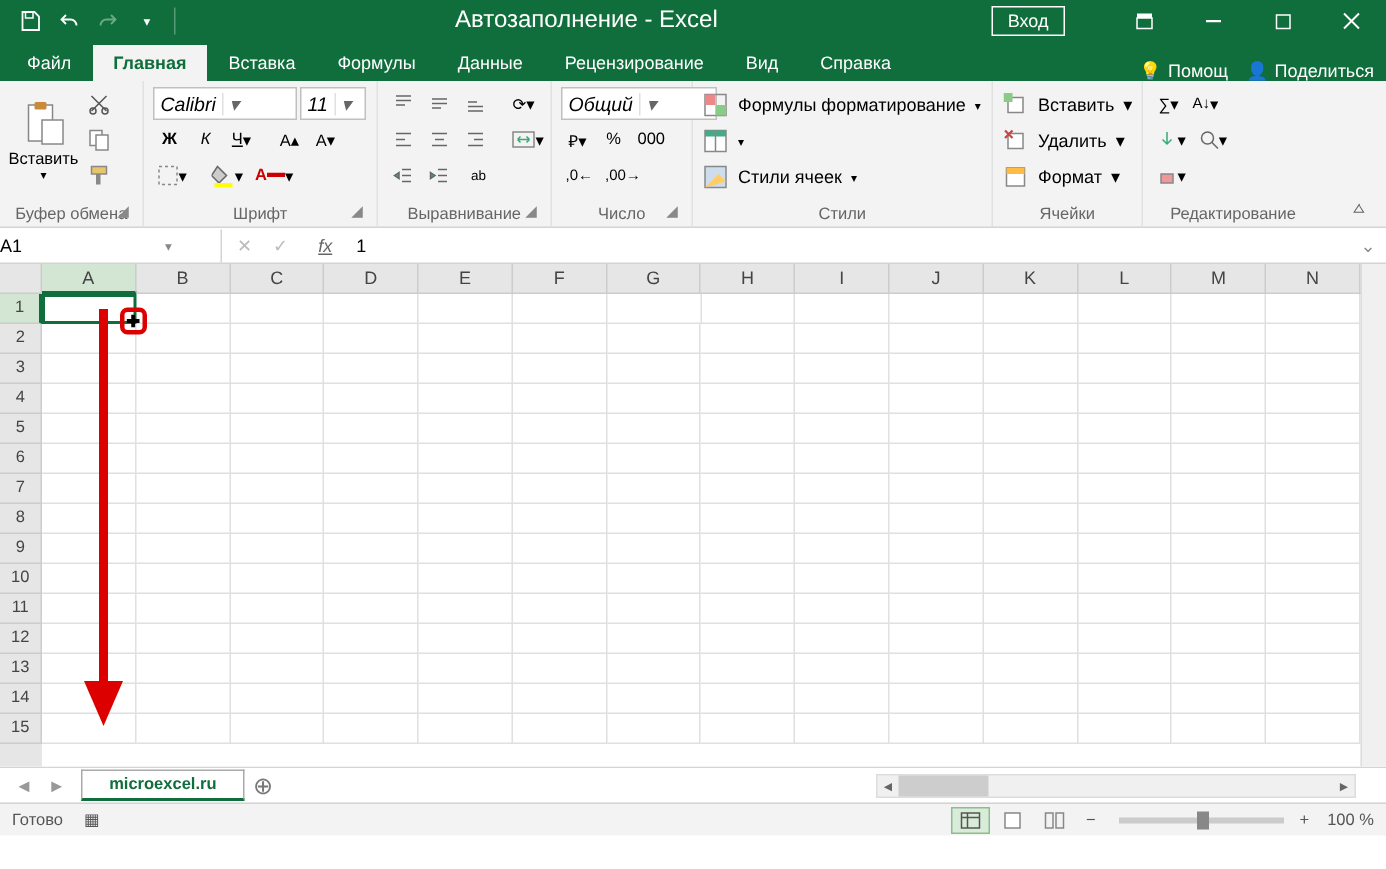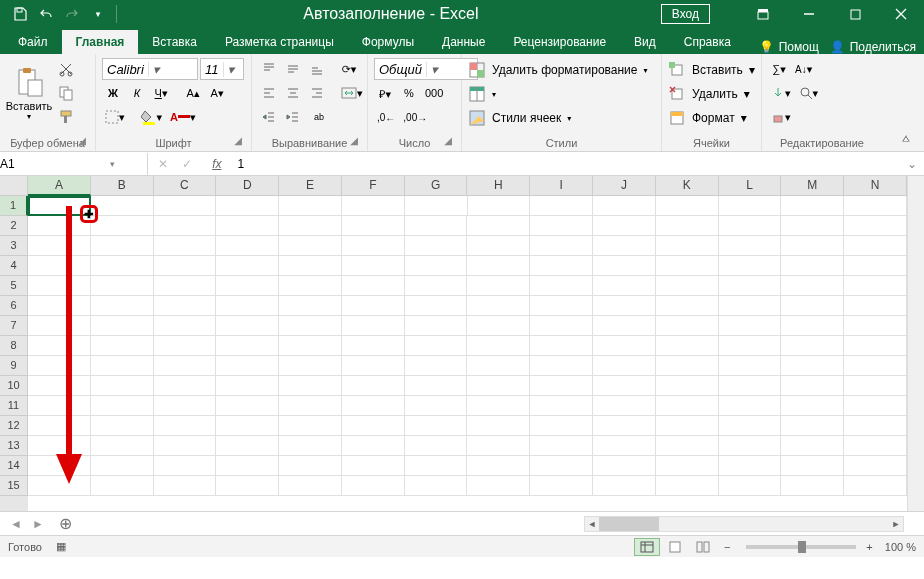--- a/index.html
+++ b/index.html
@@ -131,21 +131,20 @@
           <path d="M1 1l10 10M11 1L1 11" stroke="#fff" stroke-width="1.3"></path>
         </svg>
       </div>
   </div>
 </div>
 
 <div class="tabs">
   <div class="tab">Файл</div>
   <div class="tab active">Главная</div>
   <div class="tab">Вставка</div>
-  <div class="tab">Разметка страницы</div>
   <div class="tab">Формулы</div>
   <div class="tab">Данные</div>
   <div class="tab">Рецензирование</div>
   <div class="tab">Вид</div>
   <div class="tab">Справка</div>
   <div class="tabs-right">
     <div class="item">
         <span>💡</span>
         <span>Помощ</span>
       </div>
@@ -364,21 +363,21 @@
     <div class="group-body">
         <div class="col" style="gap:4px;padding-top:2px">
       <div class="styles-btn">
             <span class="sicon">
               <svg width="16" height="16">
                 <rect x="1" y="1" width="14" height="14" fill="none" stroke="#888"></rect>
                 <rect x="1" y="1" width="7" height="7" fill="#e88"></rect>
                 <rect x="8" y="8" width="7" height="7" fill="#8c8"></rect>
               </svg>
             </span>
-            <span>Удалить форматирование</span>
+            <span>Формулы форматирование</span>
             <span style="font-size:8px">▾</span>
           </div>
       <div class="styles-btn">
             <span class="sicon">
               <svg width="16" height="16">
                 <rect x="1" y="1" width="14" height="14" fill="#fff" stroke="#888"></rect>
                 <rect x="1" y="1" width="14" height="4" fill="#4a8"></rect>
                 <line x1="8" y1="1" x2="8" y2="15" stroke="#888"></line>
               </svg>
             </span>
@@ -751,20 +750,21 @@
     <line x1="15" y1="0" x2="15" y2="252" stroke="#d00" stroke-width="6"></line>
     <polygon points="15,278 2,248 28,248" fill="#d00"></polygon>
   </svg>
 </div>
 
 <div class="sheettabs">
   <div class="nav-btns">
     <span>◄</span>
     <span>►</span>
   </div>
+  <div class="sheettab">microexcel.ru</div>
   <div class="addsheet">⊕</div>
   <div class="hscroll-area">
     <div class="hscroll">
       <div class="arr">◄</div>
         <div class="thumb"></div>
         <div class="arr r">►</div>
     </div>
   </div>
 </div>
 

